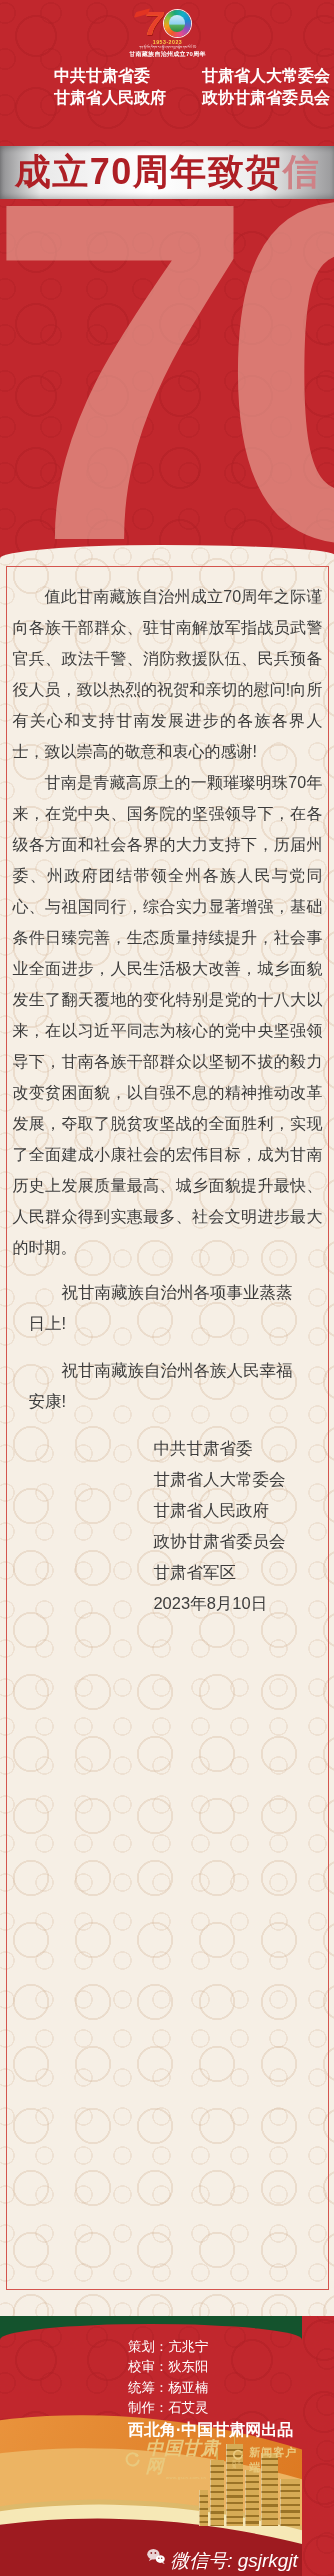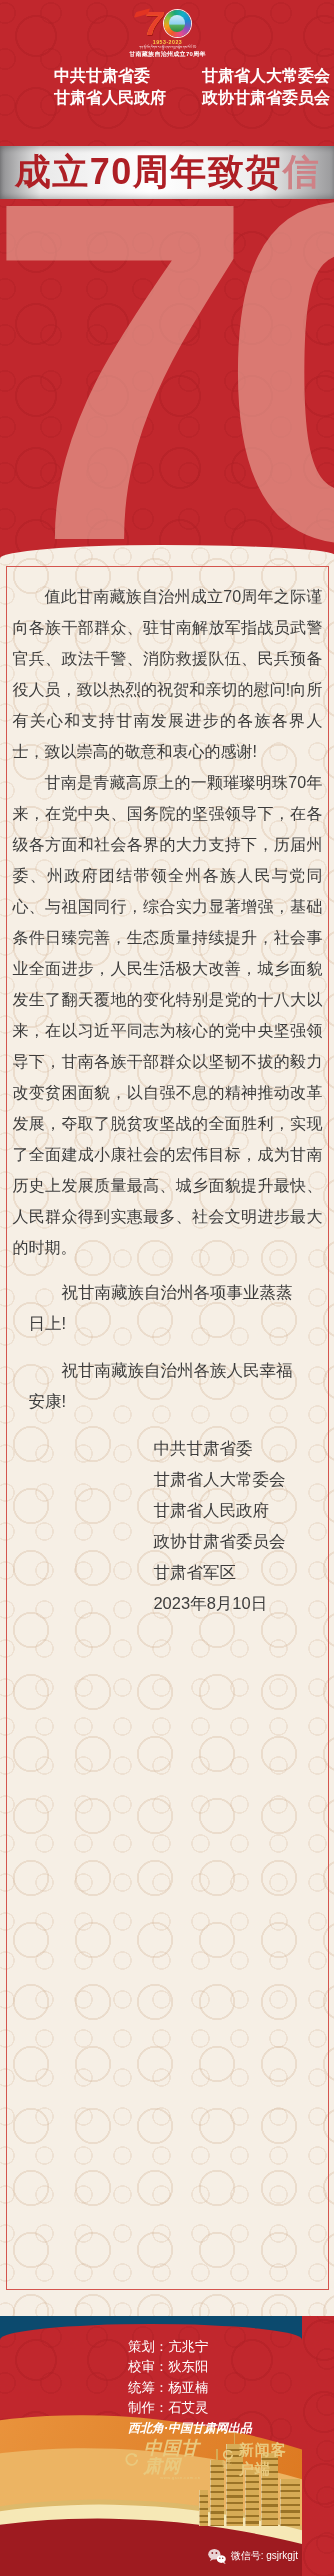--- a/index.html
+++ b/index.html
@@ -83,46 +83,46 @@
     font-weight:bold;font-size:19.6px;line-height:32px;color:#141414;
     text-align:justify;margin:0;
     text-decoration:underline;text-decoration-thickness:1.5px;text-underline-offset:5.2px;
   }
   .para{font-size:16px;line-height:31px;text-align:justify;text-indent:2em;margin:0;}
   .para.first{margin-top:8.2px;}
   .wish{font-size:16.5px;line-height:31px;text-indent:2em;margin:16px;}
   .wish.first{margin-top:13.4px;}
   .signature{margin-top:11.3px;margin-left:45.5%;font-size:16.5px;line-height:31px;color:#3c3c3c;}
   
-  .footer{position:absolute;top:2316px;left:0;width:302px;height:260px;background:#0c4a6e;overflow:hidden;z-index:7;}
+  .footer{position:absolute;top:2316px;left:0;width:302px;height:260px;background:#14532d;overflow:hidden;z-index:7;}
   .footer-red{
     position:absolute;top:8.2px;left:0;right:0;bottom:0;background:#c1272d;
     border-radius:50% 50% 0 0 / 15.5px;
   }
   .footer-red .swirl-red{border-radius:inherit;}
   .swath{position:absolute;border-radius:50%;}
   .swath-orange{left:-222px;top:106px;width:773px;height:392px;
     background:linear-gradient(100deg,#f0a24c,#dd7a22 60%);transform:rotate(9deg);}
   .swath-tan{left:-237px;top:138px;width:804px;height:402px;background:#ecb463;transform:rotate(8deg);}
   .swath-goldedge{left:-268px;top:188px;width:876px;height:464px;background:#ddb96a;transform:rotate(7deg);}
   .swath-cream{left:-268px;top:193px;width:876px;height:464px;background:#f6e8b6;transform:rotate(7deg);}
   .swath-dark{left:-278px;top:207px;width:896px;height:474px;background:#9e1b20;transform:rotate(7deg);}
   .credits{position:absolute;left:128px;top:20.6px;color:#fff;font-size:13.4px;line-height:20.6px;z-index:10;}
-  .production{position:absolute;left:128px;top:104px;color:#fff;font-weight:bold;font-size:12px;z-index:10;white-space:nowrap;font-style:italic;}
+  .production{position:absolute;left:128px;top:104px;color:#fff;font-weight:bold;font-size:16px;z-index:10;white-space:nowrap;}
   .logos-row{position:absolute;left:124px;top:123px;display:flex;align-items:center;gap:5.2px;z-index:10;color:#e9c97e;}
   .logo-col{display:flex;flex-direction:column;align-items:center;line-height:1;}
   .site-name{font-size:18px;font-weight:bold;font-style:italic;letter-spacing:0.5px;}
   .site-url{font-size:4.1px;letter-spacing:0.5px;margin-top:1px;}
   .badge-label{font-size:4.6px;margin-top:0.5px;}
-  .client-name{font-size:15px;font-weight:bold;letter-spacing:1px;}
+  .client-name{font-size:11px;font-weight:bold;letter-spacing:1px;}
   .buildings{position:absolute;right:2.1px;top:124px;width:101px;height:86px;display:flex;align-items:flex-end;gap:2.1px;z-index:5;}
   .tower{background:repeating-linear-gradient(180deg,#d6ab55 0 4.6px,#9a7326 4.6px 6.7px);box-shadow:inset 1px 0 0 rgba(255,255,255,.35);}
   .tower.antenna{position:relative;}
   .tower.antenna::before{content:"";position:absolute;top:-11.3px;left:45%;width:1.5px;height:11.3px;background:#d6ab55;}
-  .wechat-row{position:absolute;right:4.1px;top:232px;display:flex;align-items:center;gap:4.1px;color:#fff;font-size:10px;z-index:10;white-space:nowrap;}
+  .wechat-row{position:absolute;right:4.1px;top:232px;display:flex;align-items:flex-start;gap:4.1px;color:#fff;font-size:19px;z-index:10;white-space:nowrap;font-style:italic;}
 </style>
 </head>
 <body>
 
 <div class="poster">
   <div class="swirl-red"></div>
 
   <div class="watermark">70</div>
 
   <div class="emblem">

